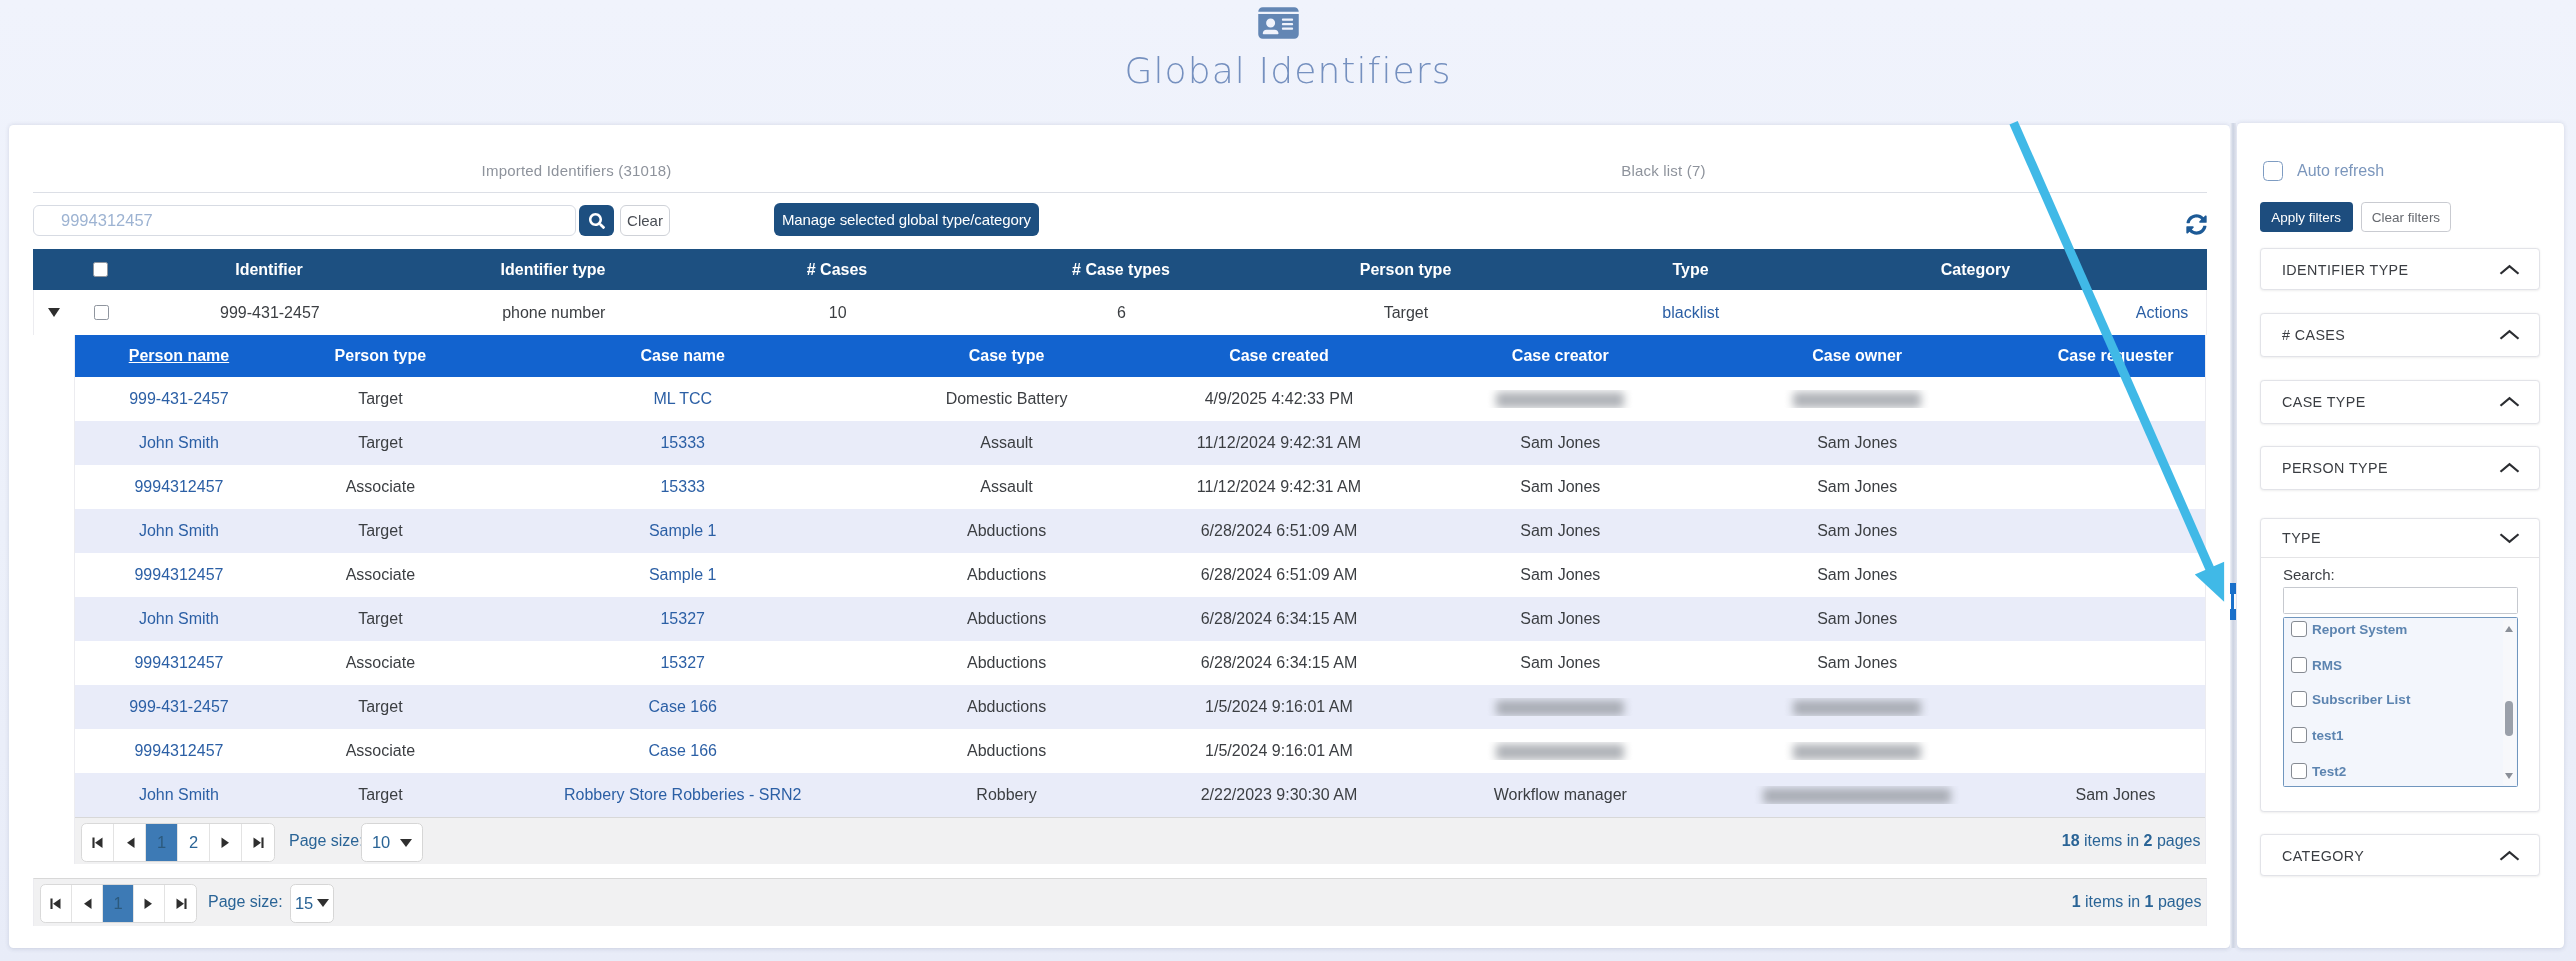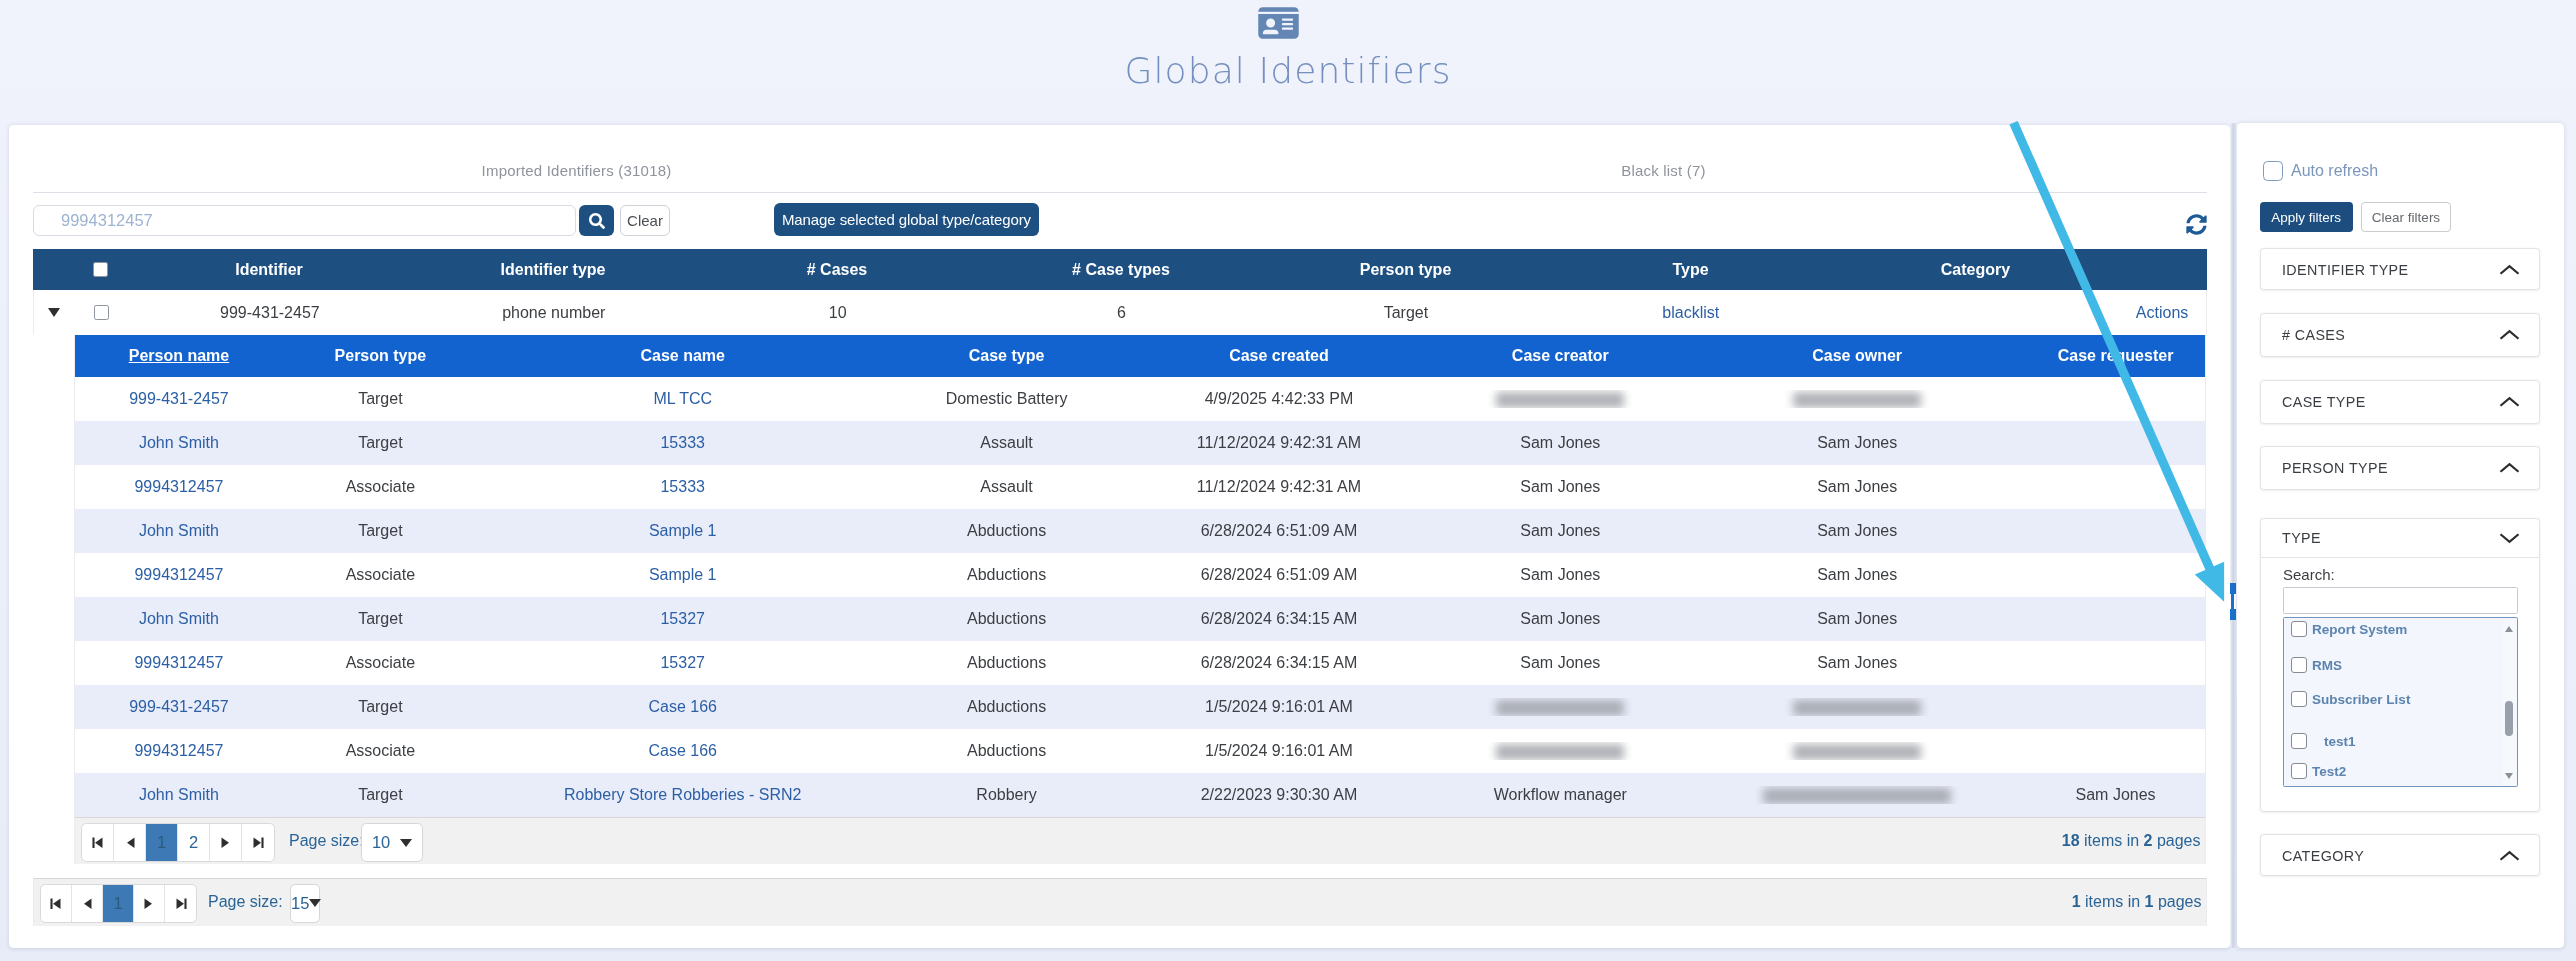--- a/index.html
+++ b/index.html
@@ -101,21 +101,21 @@
     background:linear-gradient(90deg,#f0f2f8 0%,#ccd3e2 50%,#e6e9f2 100%); }
   .split-handle { position:absolute; left:0; top:460px; width:6px; height:37px; background:#1a71cb; }
   .split-handle .grip { position:absolute; left:0; top:11.3px; width:6px; height:14.3px;
     background:linear-gradient(90deg,#fff 0 1.5px,#1a71cb 1.5px 3.8px,#fff 3.8px 6px); }
 
   
   .filter-pane { position:absolute; left:2237px; top:123px; width:327px; height:825px;
     background:#fff; border-radius:4.5px; box-shadow:0 0.8px 4.5px rgba(50,65,100,.16); }
   .ar-cbx { position:absolute; left:26px; top:38px; width:20px; height:20px;
     border:1.5px solid #7e9cc2; border-radius:4.5px; background:#fff; cursor:pointer; }
-  .ar-label { position:absolute; left:54px; top:38px; height:20px; display:flex; align-items:center;
+  .ar-label { position:absolute; left:60px; top:38px; height:20px; display:flex; align-items:center;
     font-family:"Liberation Sans",sans-serif; font-size:16px; color:#7b96bc; }
   .apply-btn { position:absolute; left:22.6px; top:79px; width:93px; height:30px;
     background:#1d4d7e; border:none; border-radius:3.8px; color:#fff;
     font-family:"Liberation Sans",sans-serif; font-size:13.5px; cursor:pointer; }
   .clearf-btn { position:absolute; left:124px; top:79px; width:90px; height:30px;
     background:#fff; border:0.8px solid #c9cbd1; border-radius:3.8px; color:#66696f;
     font-family:"Liberation Sans",sans-serif; font-size:13.5px; cursor:pointer; }
   .acc { position:absolute; left:23px; width:280px; background:#fff;
     border:0.8px solid #e2e3e8; border-radius:3.8px; box-shadow:0 0.8px 2.3px rgba(0,0,0,.07); }
   .acc-head { display:flex; align-items:center; justify-content:space-between;
@@ -388,21 +388,21 @@
               </svg>
             </div>
             <div class="pcell" style="width: 31px;">
               <svg width="12" height="13.5" viewBox="0 0 16 18">
                 <rect x="12.6" y="2" width="2.8" height="14" fill="#2e2e2e"></rect>
                 <polygon points="2,2 2,16 12,9" fill="#2e2e2e"></polygon>
               </svg>
             </div>
           </div>
           <div class="psize-label" style="left: 174px;">Page size:</div>
-          <div class="psize-dd" style="left: 256px; width: 30px;">
+          <div class="psize-dd" style="left: 256px; width: 44px;">
             <span class="val">15</span>
             <span class="caret"></span>
           </div>
           <div class="pg-summary">
             <b>1</b>
             <span> items in </span>
             <b>1</b>
             <span> pages</span>
           </div>
         </div>
@@ -469,21 +469,21 @@
                 <span class="flabel">Report System</span>
               </div>
               <div class="ft-item" style="top: 19.5px;">
                 <div class="fcbx"></div>
                 <span class="flabel">RMS</span>
               </div>
               <div class="ft-item" style="top: 54px;">
                 <div class="fcbx"></div>
                 <span class="flabel">Subscriber List</span>
               </div>
-              <div class="ft-item" style="top: 96px; gap: 12px;">
+              <div class="ft-item" style="top: 90px;">
                 <div class="fcbx"></div>
                 <span class="flabel">test1</span>
               </div>
               <div class="ft-item" style="top: 126px;">
                 <div class="fcbx"></div>
                 <span class="flabel">Test2</span>
               </div>
               <div class="ft-scroll">
                 <div class="up"></div>
                 <div class="thumb"></div>

